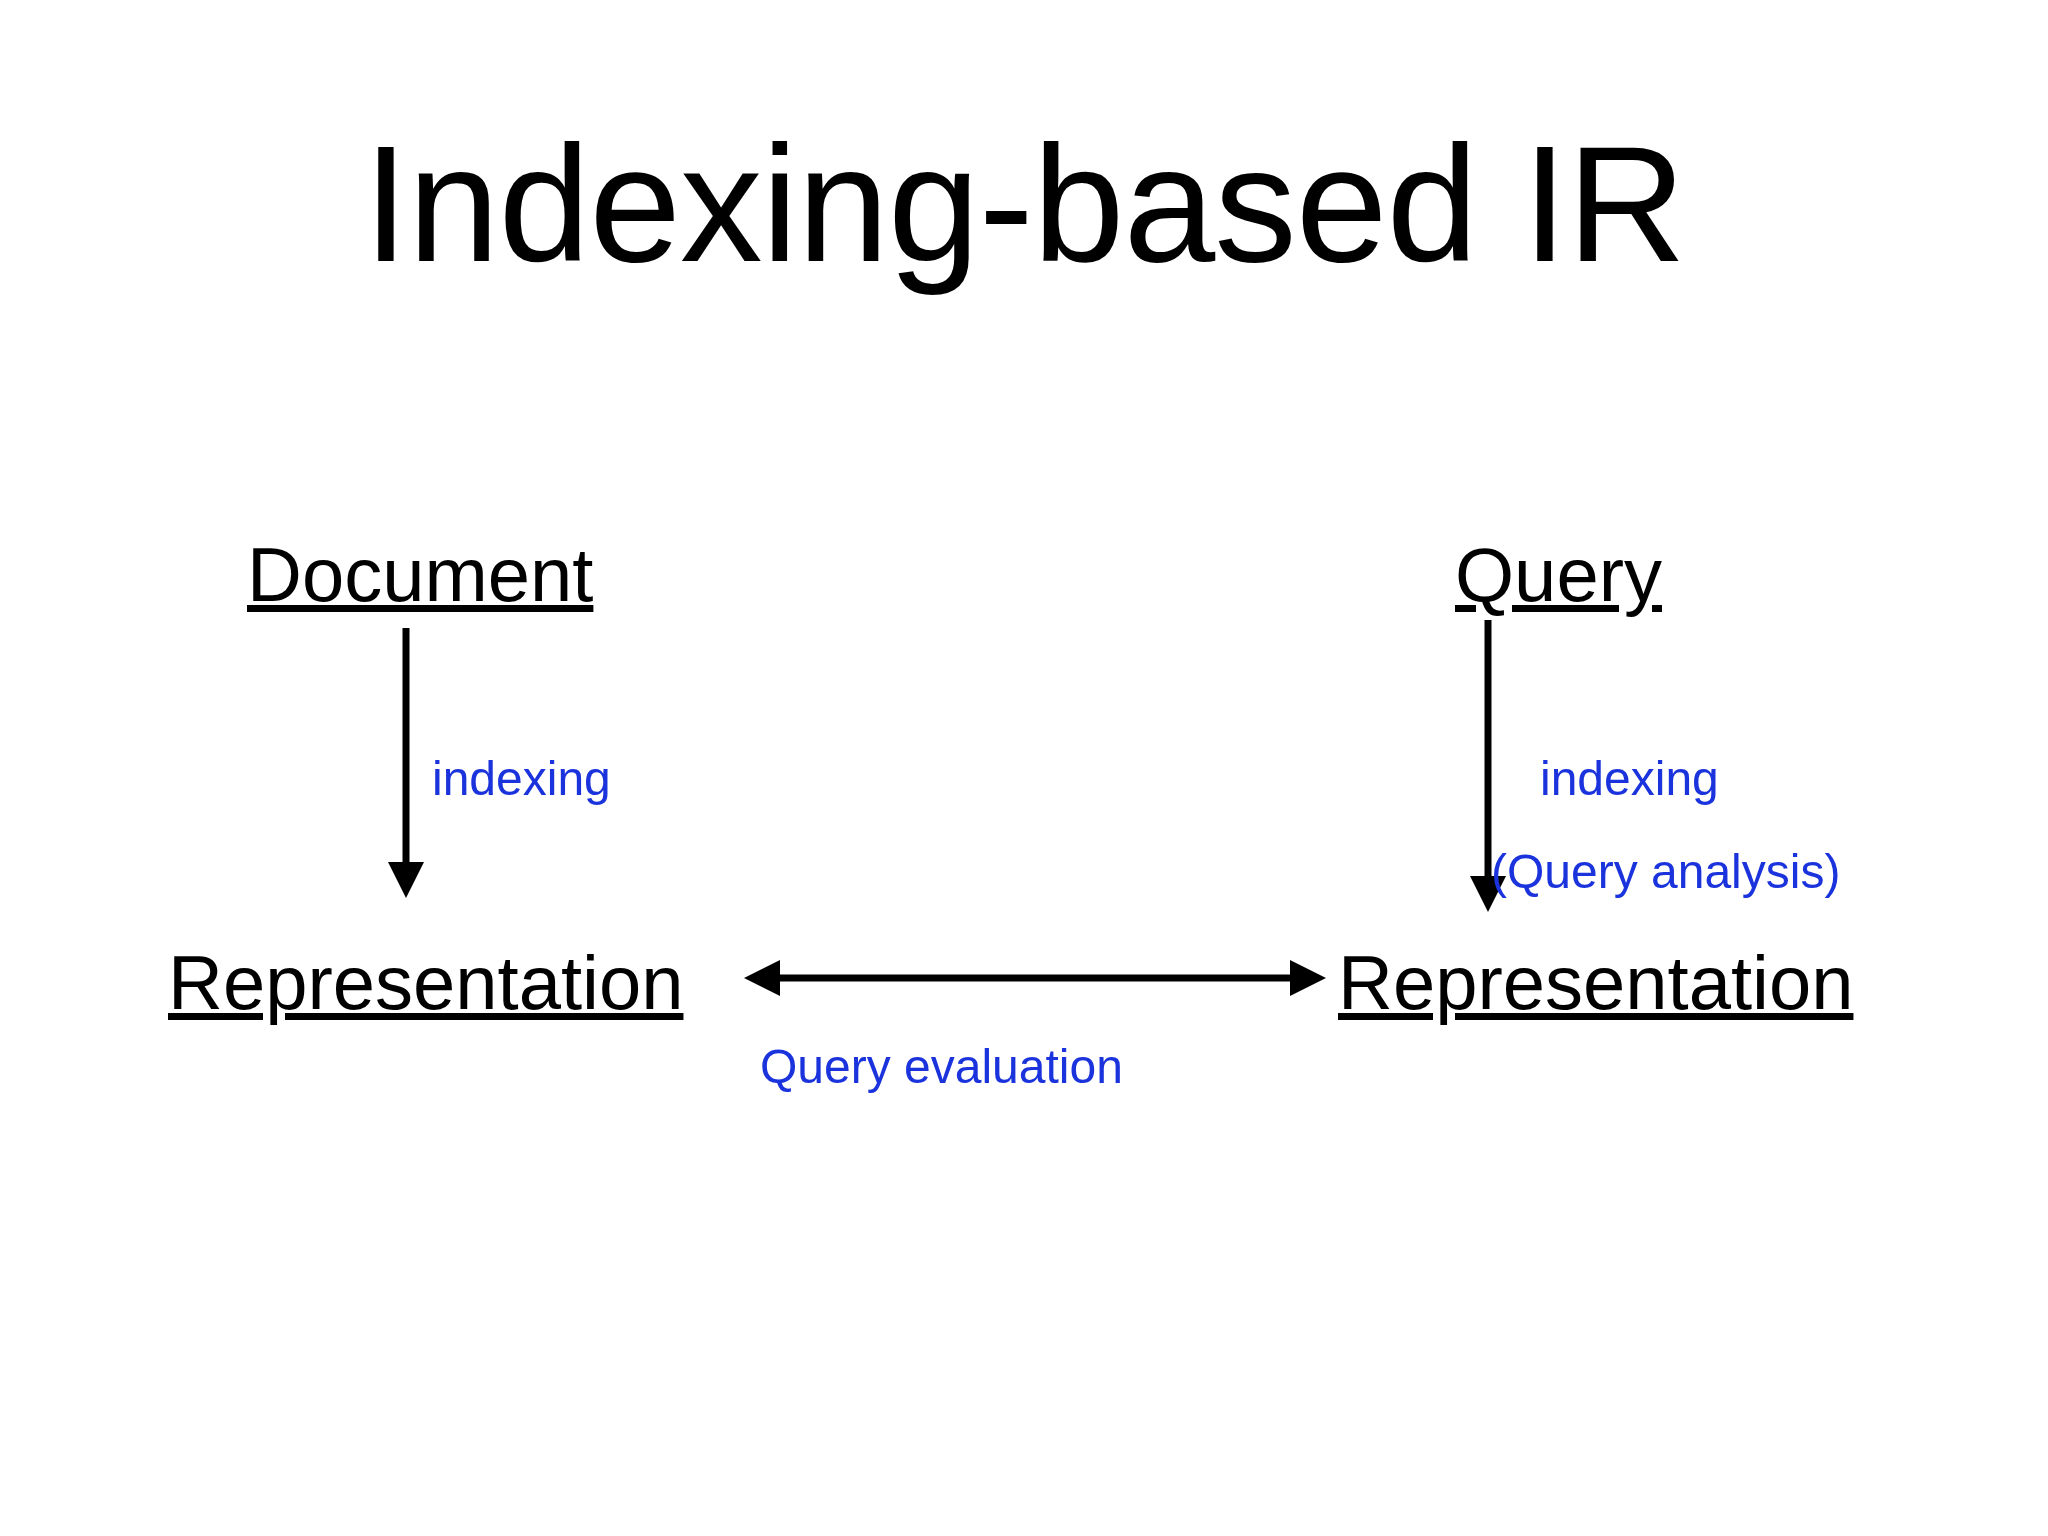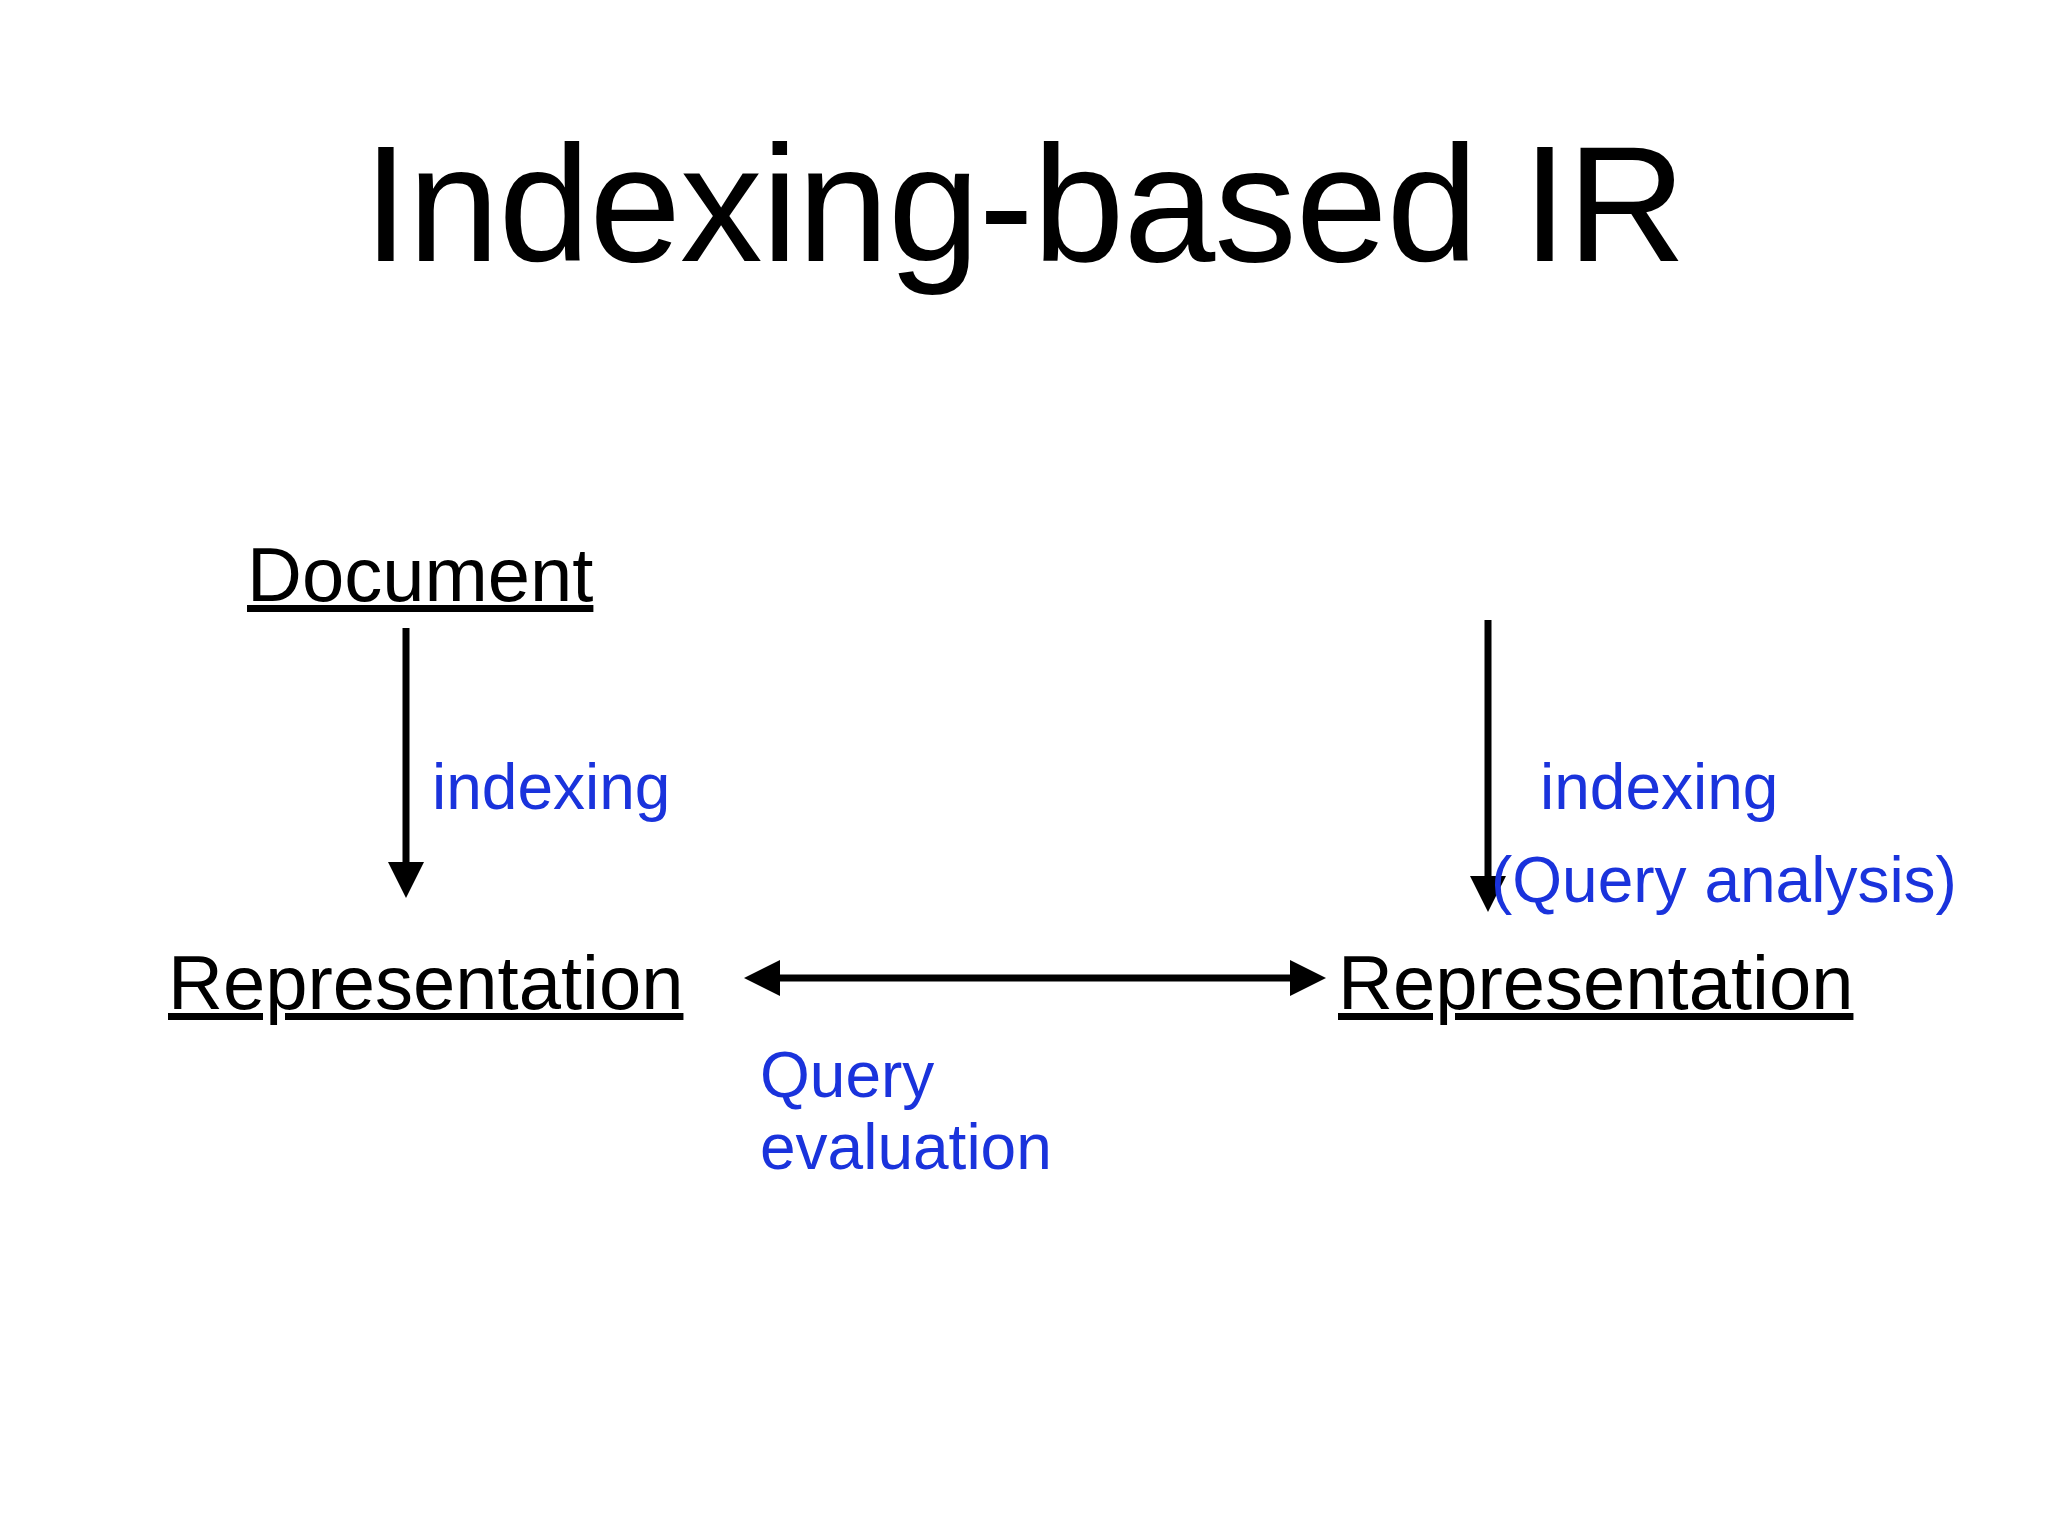--- a/index.html
+++ b/index.html
@@ -50,21 +50,21 @@
     font-size: 76px;
     font-weight: 400;
     color: #000000;
     white-space: nowrap;
     line-height: 1;
     text-decoration: underline;
   }
 
   .edge-label {
     position: absolute;
-    font-size: 64px;
+    font-size: 48px;
     font-weight: 400;
     color: #1a33dc;
     white-space: nowrap;
     line-height: 1.12;
   }
 
   .edge-label.centered {
     white-space: normal;
   }
 
@@ -124,20 +124,21 @@
 
       <g>
         <line x1="778" y1="978" x2="1292" y2="978" stroke="#000000" stroke-width="7"></line>
         <polygon points="780,960 780,996 744,978" fill="#000000"></polygon>
         <polygon points="1290,960 1290,996 1326,978" fill="#000000"></polygon>
       </g>
     </svg>
 
     <div class="node-label" id="node-document">Document</div>
 
+    <div class="node-label" id="node-query">Query</div>
 
     <div class="node-label" id="node-rep-left">Representation</div>
 
     <div class="node-label" id="node-rep-right">Representation</div>
 
     <div class="edge-label" id="label-indexing-left">indexing</div>
 
     <div class="edge-label" id="label-indexing-right">indexing</div>
 
     <div class="edge-label" id="label-query-analysis">(Query  analysis)</div>

